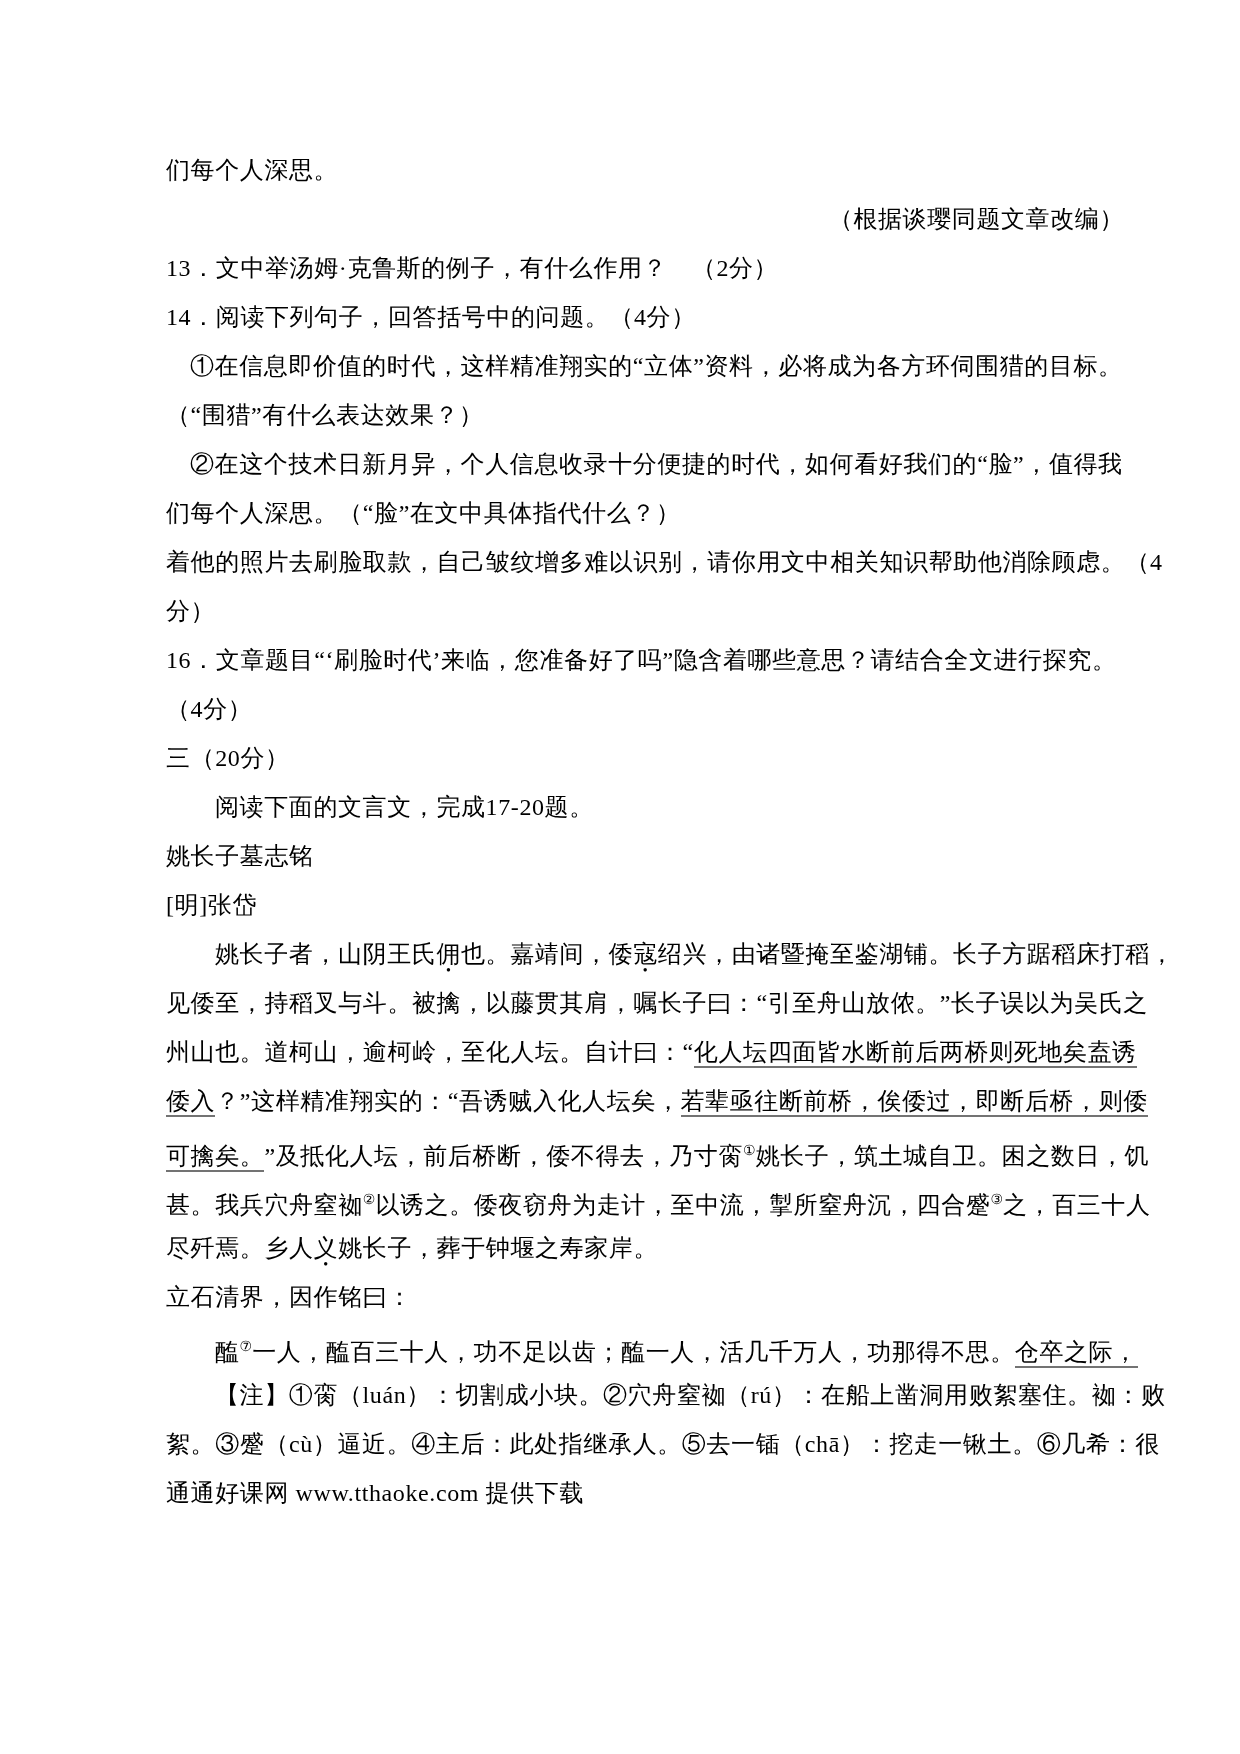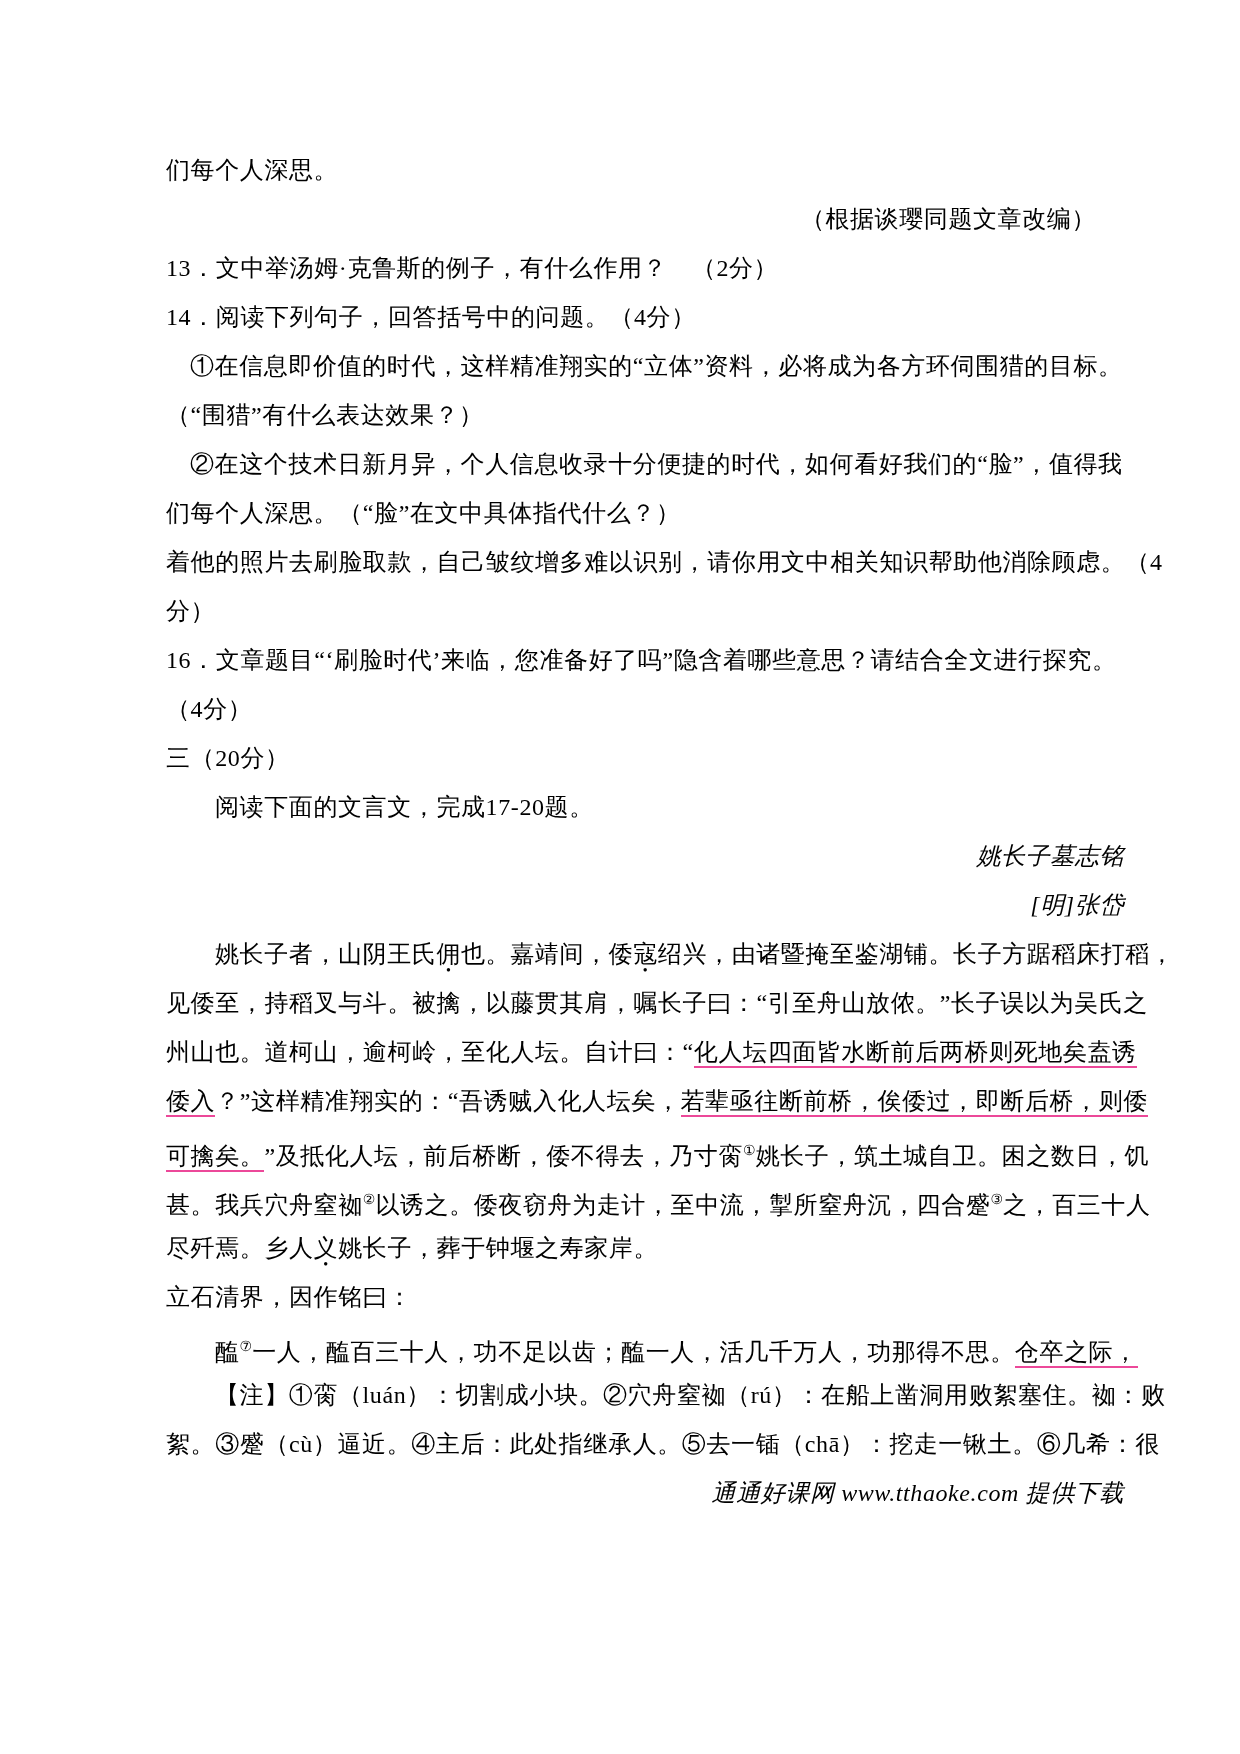--- a/index.html
+++ b/index.html
@@ -14,40 +14,40 @@
     font-family: "Liberation Serif", "DejaVu Serif", serif;
     color: #000000;
   }
   .page {
     position: absolute;
     left: 0;
     top: 0;
     width: 1240px;
     height: 1754px;
     box-sizing: border-box;
-    padding: 146px 116px 0 166px;
+    padding: 146px 88px 0 166px;
     background: #ffffff;
   }
   .line {
     position: relative;
     height: 49px;
     line-height: 49px;
     font-size: 24px;
     letter-spacing: 0.6px;
     white-space: nowrap;
     text-align: left;
   }
-  .line.align-center { text-align: right; font-style: italic; }
+  .line.align-center { text-align: left; }
   .line.align-right  { text-align: right; padding-right: 28px; }
   .line.indent-1 { padding-left: 24px; }
   .line.indent-2 { padding-left: 49px; }
   .line.small { font-size: 24px; }
   .seg-n { }
   .seg-u {
-    border-bottom: 2px solid #ec4899;
+    border-bottom: 2px solid #737373;
     padding-bottom: 1px;
   }
   .seg-p {
     font-size: 14px;
     vertical-align: 9px;
     letter-spacing: 0;
   }
   .seg-d {
     position: relative;
   }

